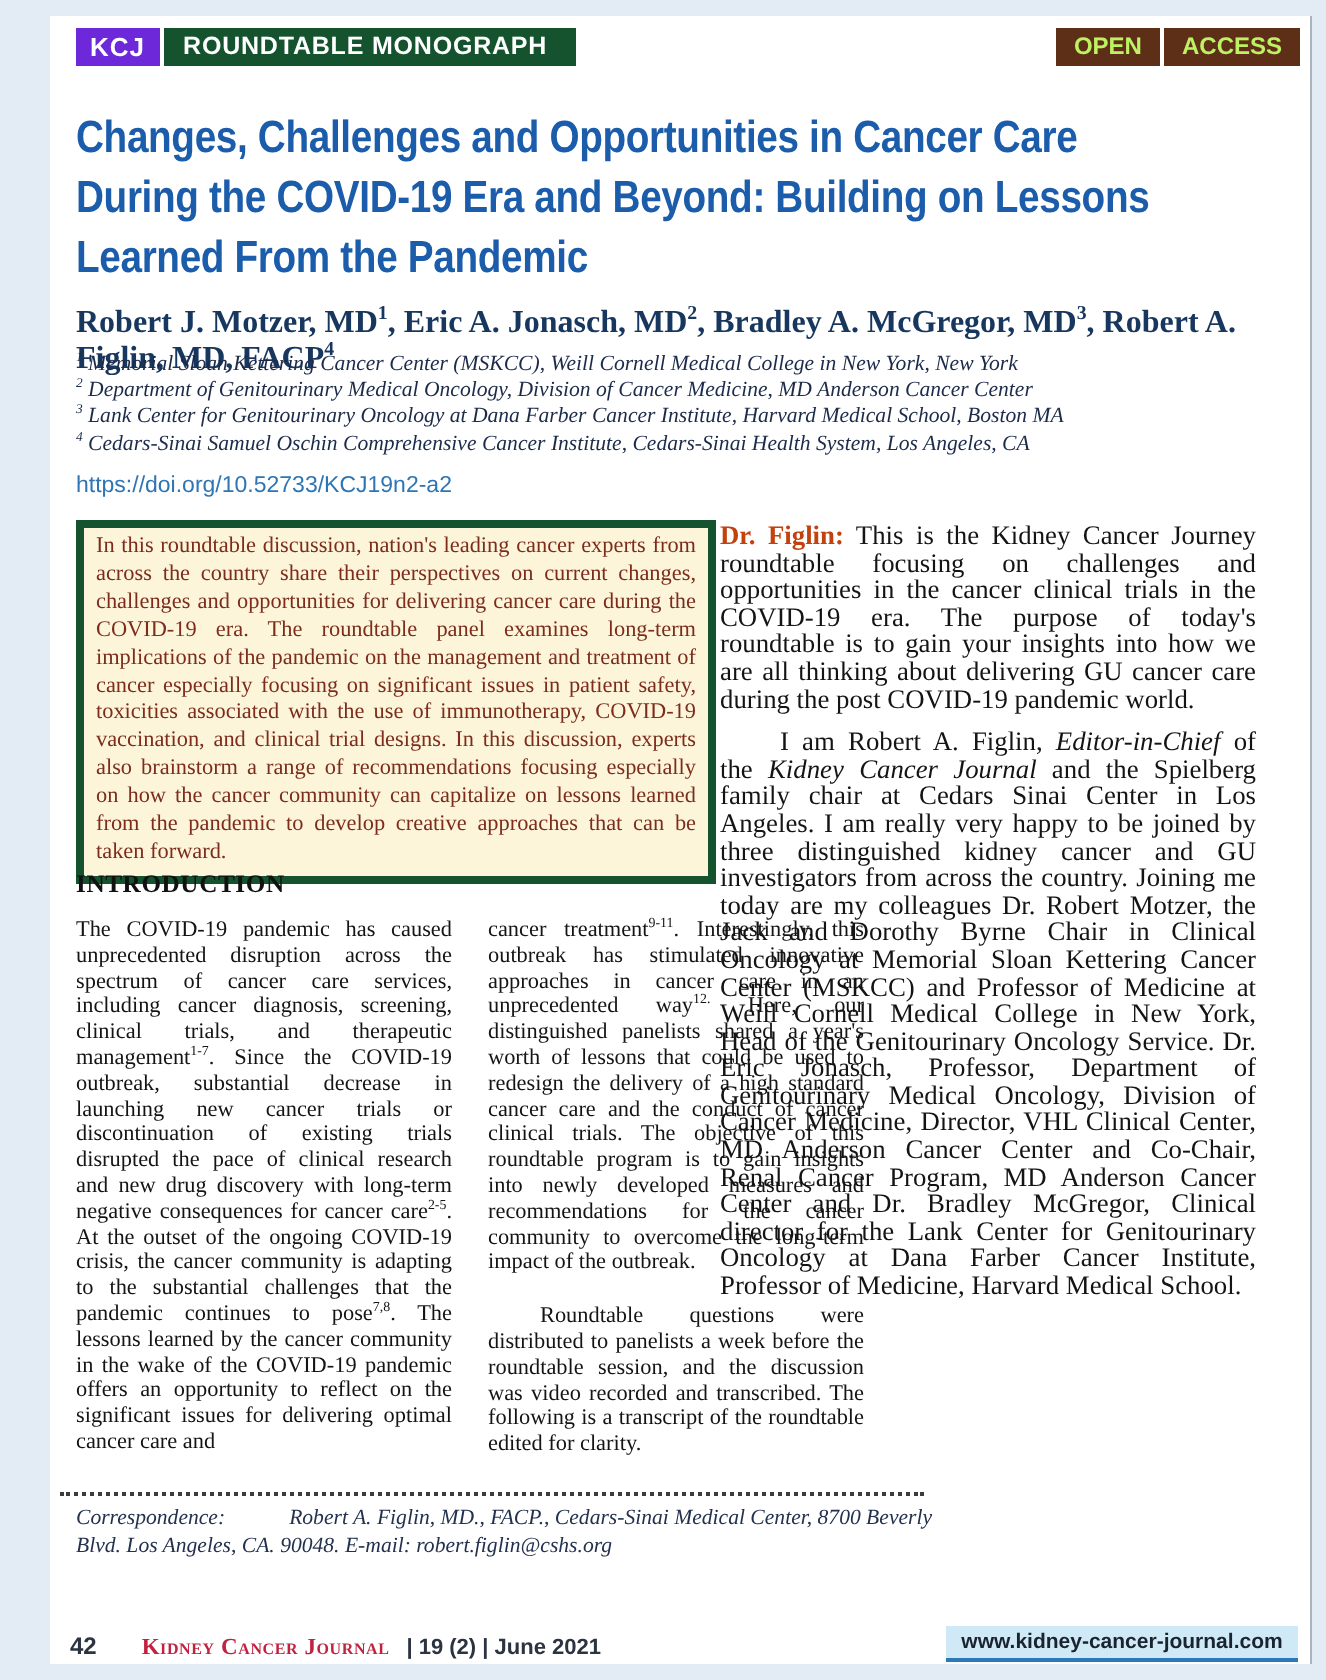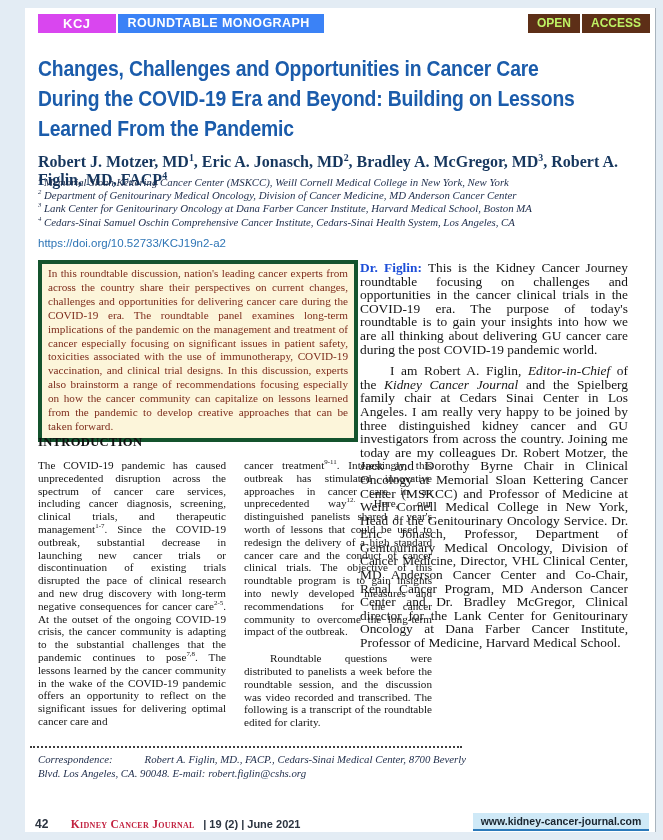--- a/index.html
+++ b/index.html
@@ -8,26 +8,26 @@
     background:#e3ecf4;
     font-family:"Liberation Serif", serif;
   }
   .page {
     position:absolute; left:25px; top:8px; width:631px; height:824px;
     background:#ffffff; border-right:1px solid #a9b4be; box-sizing:border-box;
   }
   
   .masthead { position:absolute; top:6px; left:13px; right:3px; height:20px; }
   .kcj-badge {
-    display:inline-block; background:#d946ef; color:#fff;
+    display:inline-block; background:#6d28d9; color:#fff;
     font:bold 13px/19px "Liberation Sans", sans-serif;
-    padding:0 25px; letter-spacing:.5px; vertical-align:top;
+    padding:0 7px; letter-spacing:.5px; vertical-align:top;
   }
   .banner {
-    display:inline-block; background:#3b82f6; color:#fff;
+    display:inline-block; background:#14532d; color:#fff;
     font:bold 12.5px/19px "Liberation Sans", sans-serif;
     padding:0 14px 0 10px; letter-spacing:.4px; margin-left:2px; vertical-align:top;
     min-width:170px;
   }
   .access-badges { position:absolute; right:2px; top:0; }
   .access-badge {
     display:inline-block; background:#5d2f17; color:#bef264;
     font:bold 12px/19px "Liberation Sans", sans-serif;
     padding:0 9px; margin-left:2px; vertical-align:top;
   }
@@ -59,21 +59,21 @@
     font-size:11.2px; line-height:13.9px; text-align:justify;
     padding:3px 6px 4px 6px;
   }
   
   .right-col {
     position:absolute; left:335px; top:253px; width:268px;
     font-size:13.4px; line-height:13.6px; text-align:justify; color:#141414;
   }
   .right-col p { margin:0; }
   .right-col p.p2 { margin-top:8px; text-indent:30px; }
-  .speaker { color:#1d4ed8; font-weight:bold; }
+  .speaker { color:#c2410c; font-weight:bold; }
   
   .intro-heading {
     position:absolute; left:13px; top:427px; margin:0;
     font-size:12.6px; font-weight:bold; color:#111; letter-spacing:.3px;
   }
   .intro-cols {
     position:absolute; left:13px; top:451px; width:394px;
     display:flex; gap:18px;
   }
   .col { width:194px; font-size:11.2px; line-height:12.8px; text-align:justify; color:#141414; }

